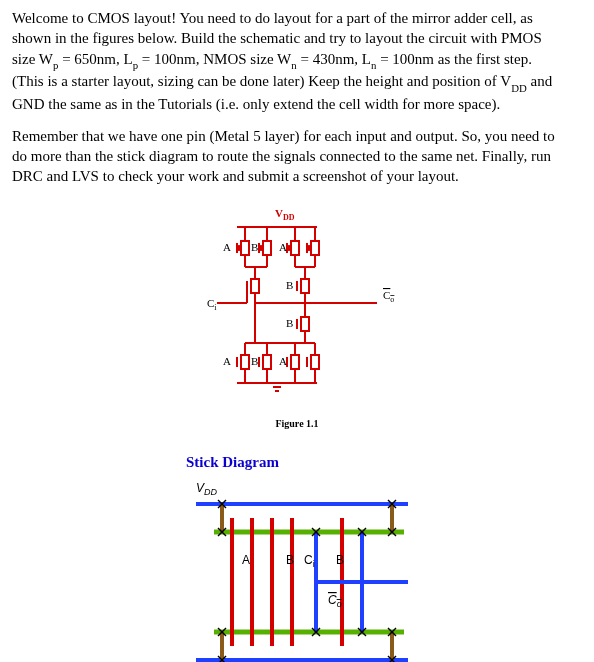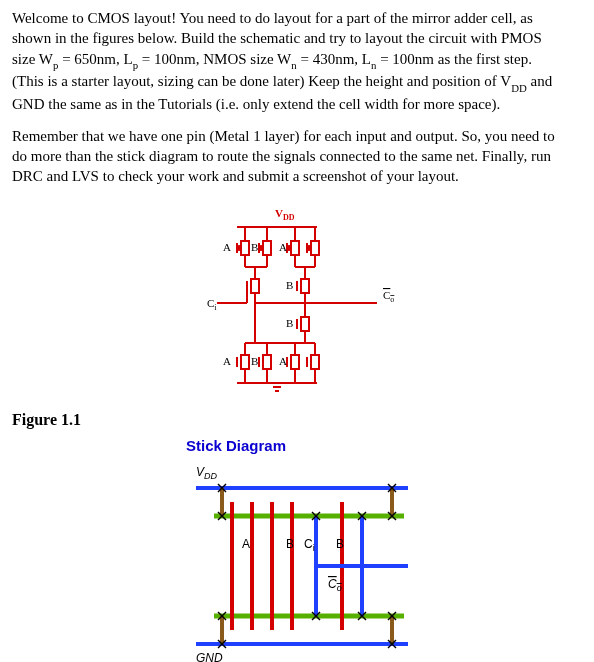--- a/index.html
+++ b/index.html
@@ -8,52 +8,52 @@
       color: #000;
       margin: 8px 12px;
       width: 570px;
       line-height: 1.35;
     }
     p { margin: 0 16px 12px 0; }
     .sub { font-size: 0.72em; vertical-align: sub; position: relative; top: 0.15em; }
     .caption {
       font-family: "Times New Roman", Times, serif;
       font-weight: bold;
-      font-size: 16px;
-      text-align: left;
-      margin-top: 8px;
+      font-size: 10px;
+      text-align: center;
+      margin-top: 16px;
     }
     .stick-title {
-      font-family: Liberation Sans, sans-serif;
+      font-family: Liberation Serif, serif;
       font-weight: bold;
       font-size: 15px;
       color: #0a00d0;
       margin-left: 174px;
-      margin-top: 6px;
+      margin-top: 22px;
       margin-bottom: 2px;
     }
     .fig-wrap { margin-top: 14px; }
     .fig { display: block; margin: 0 auto; }
     .svg-text {
       font-family: "Times New Roman", Times, serif;
       font-size: 11px;
       fill: #000;
     }
     .svg-text-red { fill: #d40000; font-weight: bold; }
     .arial-ital { font-family: Arial, Helvetica, sans-serif; font-style: italic; font-size: 12px; }
     .arial-reg  { font-family: Arial, Helvetica, sans-serif; font-size: 12px; }
   </style>
 </head>
 <body>
 
 <p>
   <span>Welcome to CMOS layout! You need to do layout for a part of the mirror adder cell, as shown in the figures below. Build the schematic and try to layout the circuit with PMOS size W</span><span class="sub">p</span><span> = 650nm, L</span><span class="sub">p</span><span> = 100nm, NMOS size W</span><span class="sub">n</span><span> = 430nm, L</span><span class="sub">n</span><span> = 100nm as the first step. (This is a starter layout, sizing can be done later) Keep the height and position of V</span><span class="sub">DD</span><span> and GND the same as in the Tutorials (i.e. only extend the cell width for more space).</span>
 </p>
 
-<p>Remember that we have one pin (Metal 1 layer) for each input and output. So, you need to do more than the stick diagram to route the signals connected to the same net. Finally, run DRC and LVS to check your work and submit a screenshot of your layout.</p>
+<p>Remember that we have one pin (Metal 5 layer) for each input and output. So, you need to do more than the stick diagram to route the signals connected to the same net. Finally, run DRC and LVS to check your work and submit a screenshot of your layout.</p>
 
 <div class="fig-wrap">
   <svg class="fig" width="260" height="200" viewBox="0 0 260 200">
 
     <g stroke="#d40000" stroke-width="2" fill="none">
       <line x1="70" y1="26" x2="150" y2="26"></line>
 
       <line x1="78" y1="26" x2="78" y2="40"></line>
       <rect x="74" y="40" width="8" height="14"></rect>
       <line x1="70" y1="42" x2="70" y2="52"></line>

